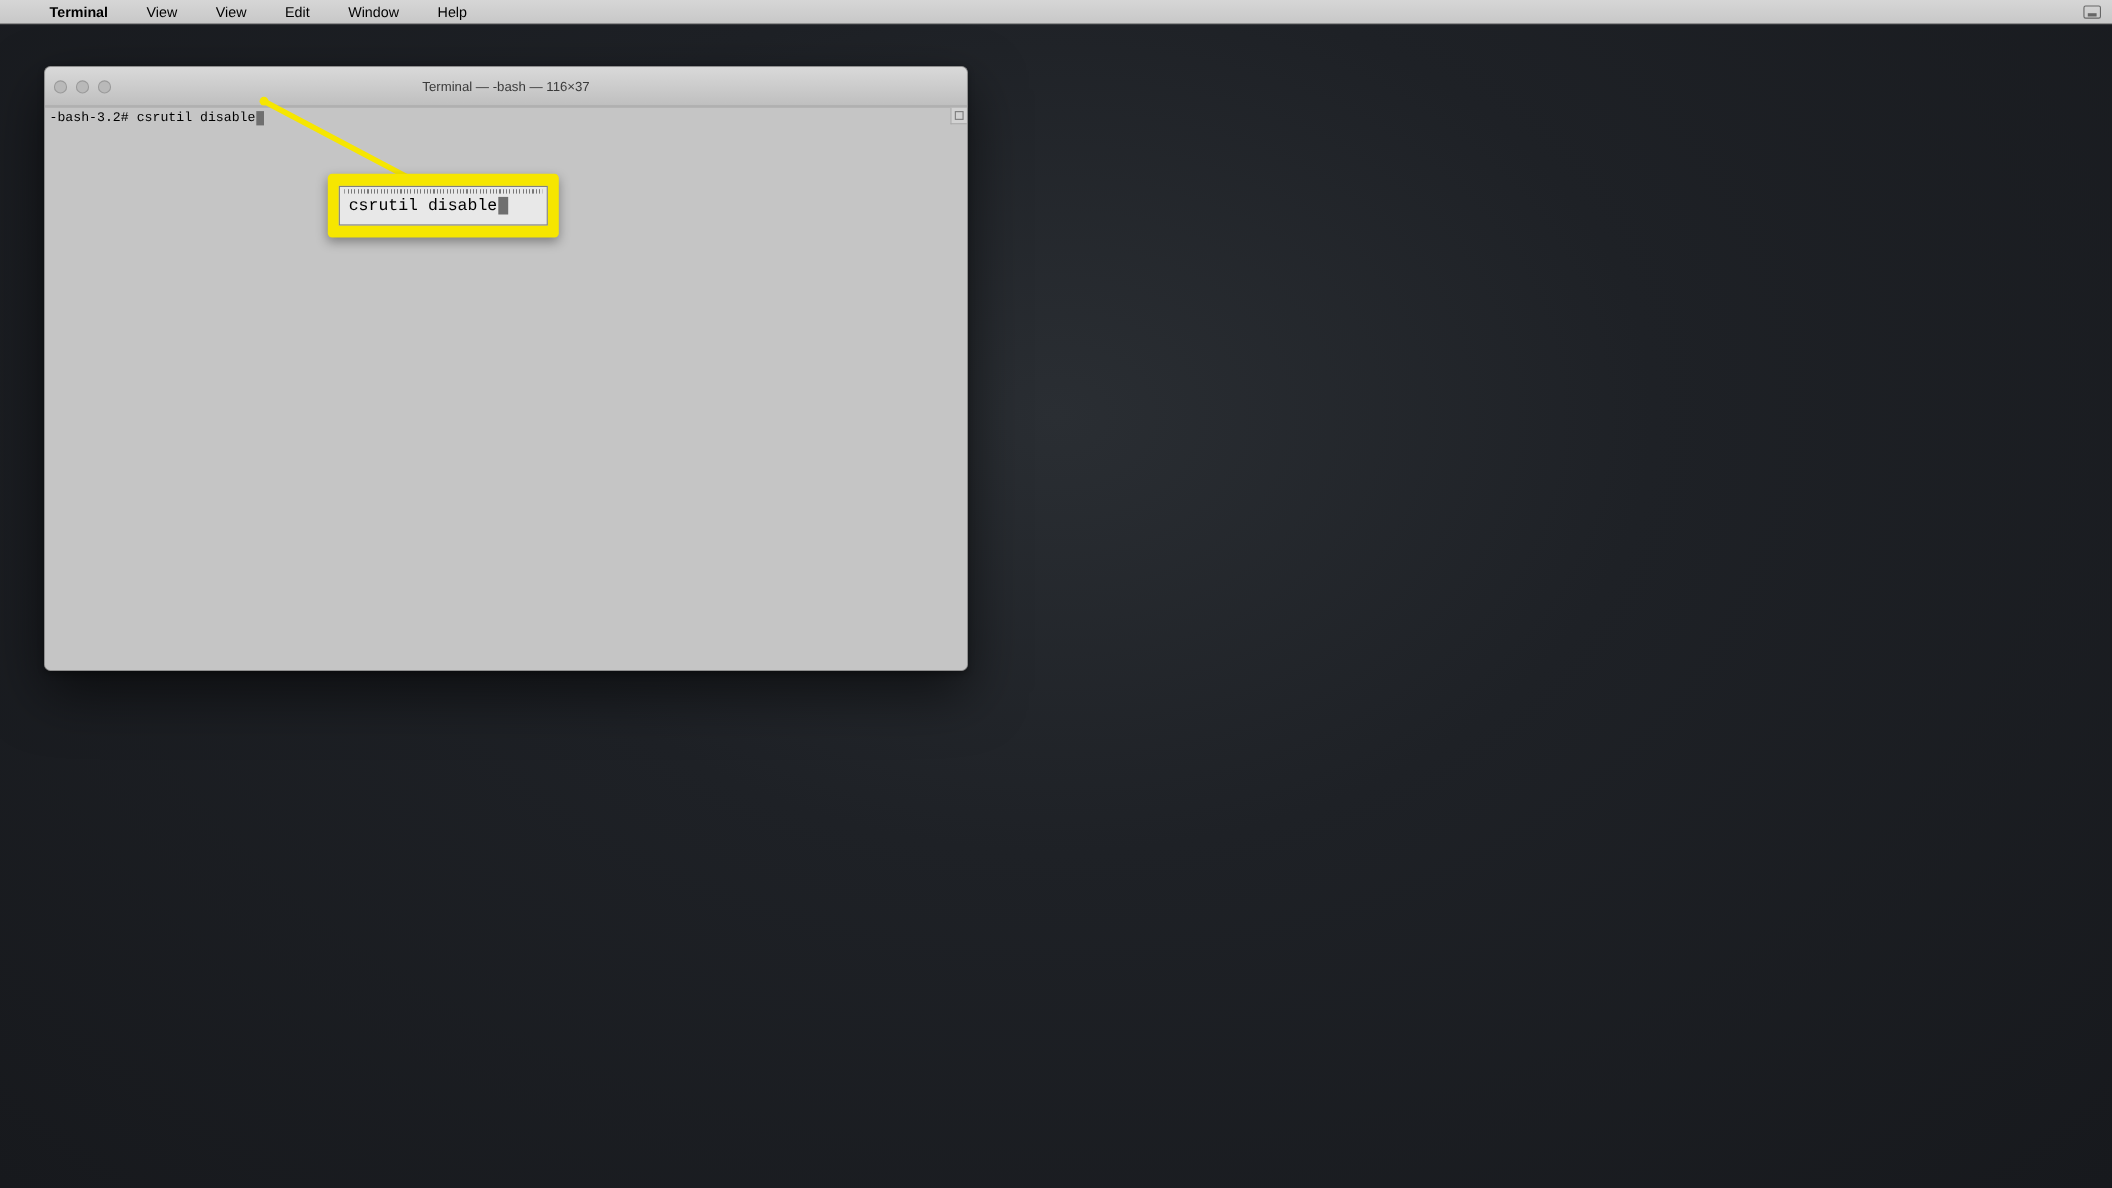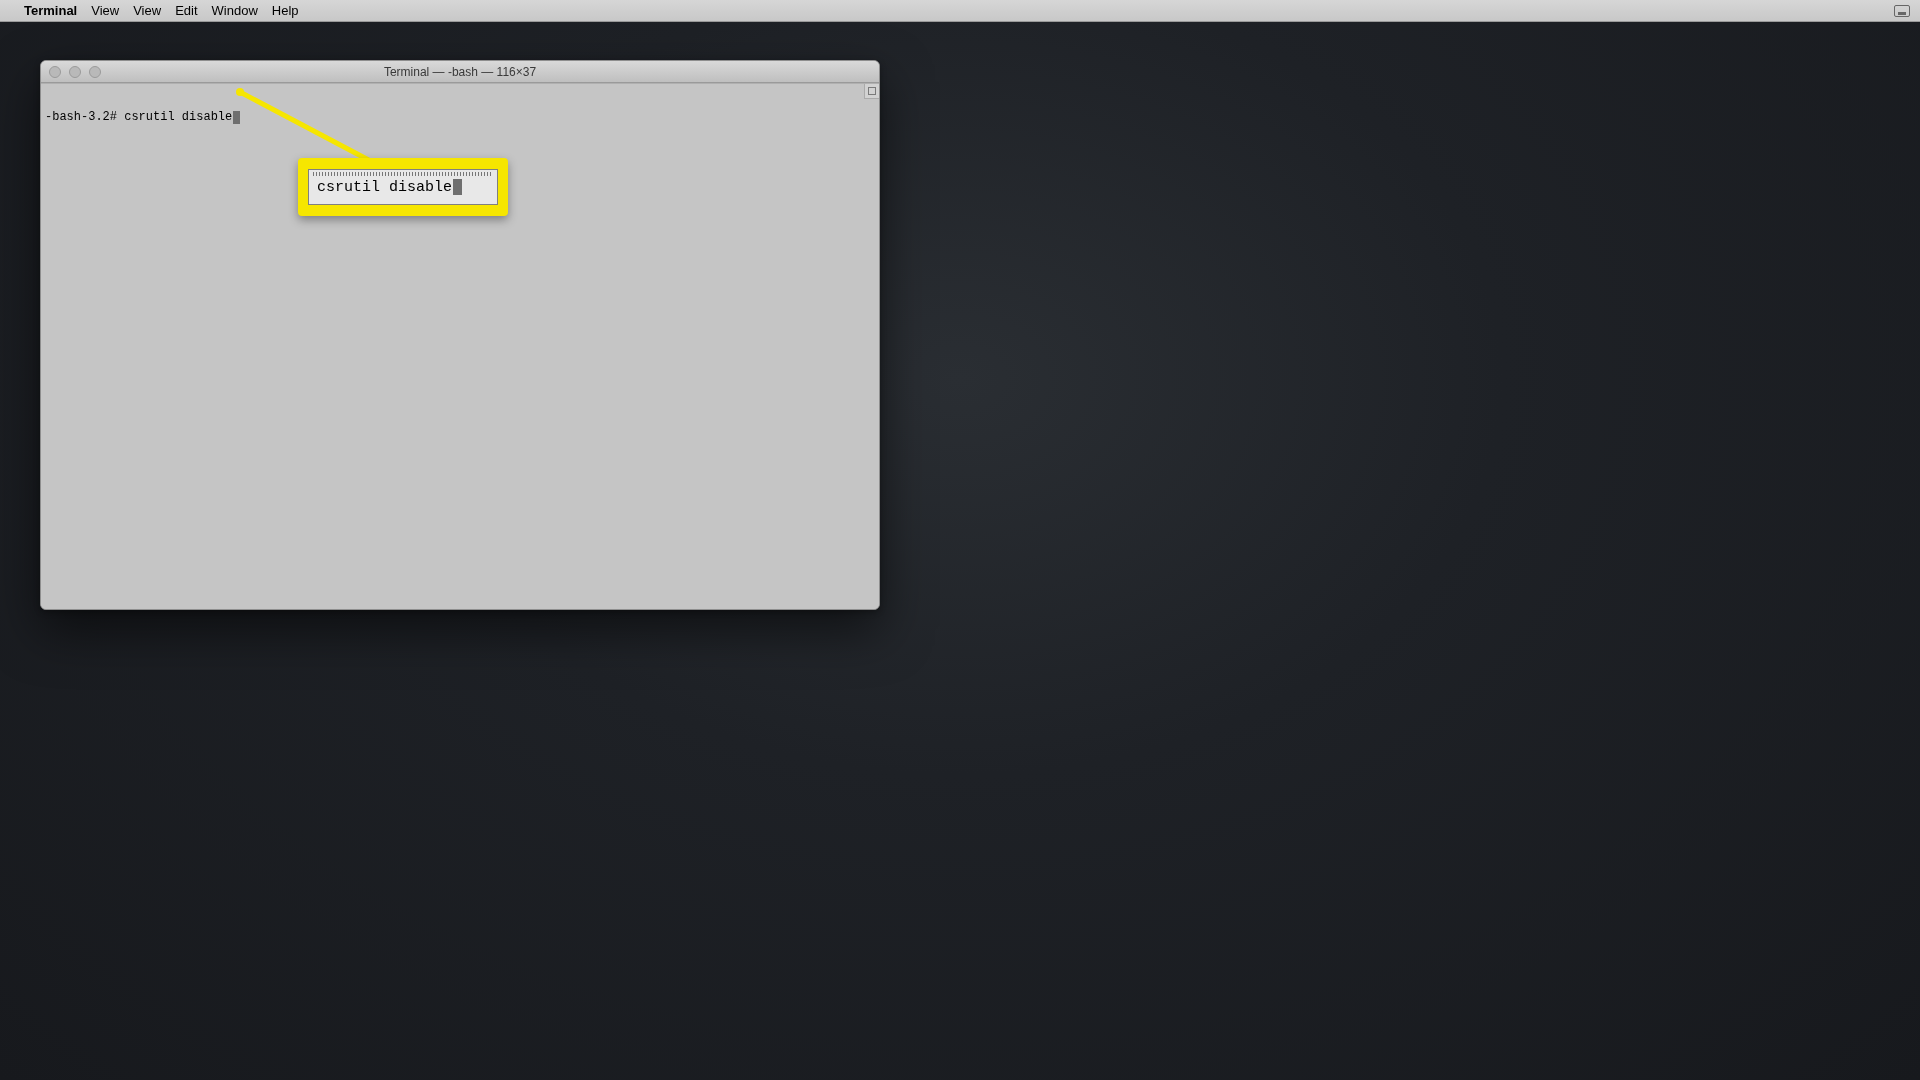--- a/index.html
+++ b/index.html
@@ -16,20 +16,21 @@
       position: absolute;
       top: 0; left: 0; right: 0;
       height: 22px;
       background: linear-gradient(#d6d6d6, #c8c8c8);
       border-bottom: 1px solid #9a9a9a;
       display: flex;
       align-items: center;
       padding: 0 10px;
       font-size: 13px;
       color: #000;
+      gap: 21px;
     }
     .menubar .apple {
       font-size: 14px;
       margin-right: 14px;
       line-height: 1;
     }
     .menubar .app-name { font-weight: 700; margin-right: 14px; }
     .menubar .menu-item { margin-right: 14px; cursor: default; }
     .menubar .right { margin-left: auto; display: flex; align-items: center; gap: 10px; }
     .menubar .right .tray-icon { width: 16px; height: 12px; border: 1px solid #666; border-radius: 2px; position: relative; }
@@ -44,21 +45,21 @@
       height: 550px;
       background: #c5c5c5;
       border: 1px solid #8e8e8e;
       border-radius: 6px;
       box-shadow: 0 20px 50px rgba(0,0,0,0.55), 0 2px 6px rgba(0,0,0,0.3);
       display: flex;
       flex-direction: column;
       overflow: hidden;
     }
     .titlebar {
-      height: 22px;
+      height: 36px;
       background: linear-gradient(#d9d9d9, #bfbfbf);
       border-bottom: 1px solid #9a9a9a;
       display: flex;
       align-items: center;
       position: relative;
       font-size: 12px;
       color: #3a3a3a;
     }
     .traffic {
       display: flex;
@@ -76,21 +77,21 @@
     .term-body {
       flex: 1;
       background: #c5c5c5;
       position: relative;
       font-family: "Menlo", "Courier New", monospace;
       font-size: 12px;
       color: #000;
       padding: 2px 4px;
       border-top: 1px solid #b0b0b0;
     }
-    .prompt-line { white-space: pre; display: flex; align-items: center; margin-top: 24px; }
+    .prompt-line { white-space: pre; display: flex; align-items: center; }
     .cursor-block {
       display: inline-block;
       width: 7px; height: 13px;
       background: #6f6f6f;
       margin-left: 1px;
       vertical-align: text-bottom;
     }
     .scrollbar-corner {
       position: absolute;
       top: 0; right: 0;

